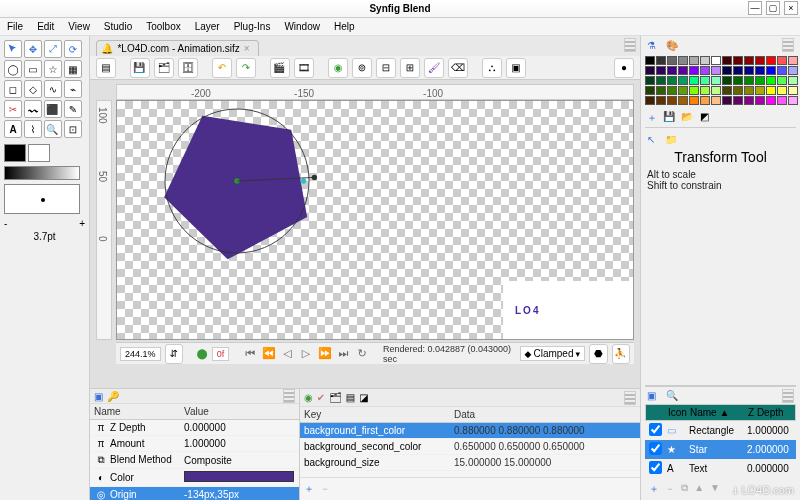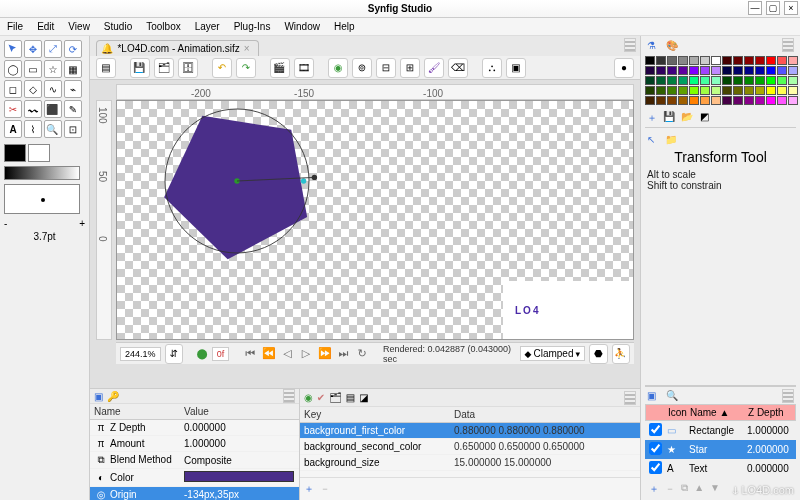--- a/index.html
+++ b/index.html
@@ -63,35 +63,35 @@
 .colorcell { display:inline-block; width:110px; height:11px; background:#4a2e89; border:1px solid #333; }
 
 .rightcol { width:160px; display:flex; flex-direction:column; background:#f0f0f0; border-left:1px solid #ccc; padding:0 4px; }
 .rhdr { height:18px; display:flex; align-items:center; gap:10px; padding:0 2px; }
 .palette { display:grid; grid-template-columns:repeat(14,10px); grid-auto-rows:9px; gap:1px; margin:2px 0 4px; }
 .palc { width:10px; height:9px; border:1px solid #555; cursor:pointer; }
 .palbtns { display:flex; gap:6px; padding:2px; border-bottom:1px solid #ccc; }
 .tooltitle { text-align:center; font-size:14px; padding:2px 0; }
 .hints { font-size:9px; padding:2px; color:#222; }
 .spacer { flex:1; border-bottom:1px solid #ccc; }
-.layerhdr { display:flex; background:#fca5a5; border:1px solid #ccc; padding:2px 4px; font-size:9px; }
+.layerhdr { display:flex; background:#0f766e; border:1px solid #ccc; padding:2px 4px; font-size:9px; }
 .layerhdr div:nth-child(1){width:18px;} .layerhdr div:nth-child(2){width:22px;} .layerhdr div:nth-child(3){width:58px;} .layerhdr div:nth-child(4){flex:1;}
 .lrow { display:flex; align-items:center; padding:2px 4px; font-size:9px; }
 .lrow.sel { background:#3b8de3; color:#fff; }
 .lrow .chk { width:18px; } .lrow .lic { width:22px; } .lrow .lnm { width:58px; } .lrow .lz { flex:1; }
 .laybtns { display:flex; gap:6px; padding:4px; }
 .grip { width:12px; height:14px; background:repeating-linear-gradient(0deg,#bbb,#bbb 2px,#eee 2px,#eee 4px); border:1px solid #ccc; margin-left:auto; }
 
 .watermark { position:absolute; right:6px; bottom:3px; font-size:11px; color:#fff; opacity:0.55; z-index:99; text-shadow:0 0 2px #000; }
 </style>
 </head>
 <body>
 
 <div class="titlebar">
-  <span>Synfig Studio</span>
+  <span>Synfig Blend</span>
   <div class="winbtns">
     <div class="winbtn">—</div>
     <div class="winbtn">▢</div>
     <div class="winbtn">×</div>
   </div>
 </div>
 
 <div class="menubar">
   <div class="mi">File</div>
   <div class="mi">Edit</div>

